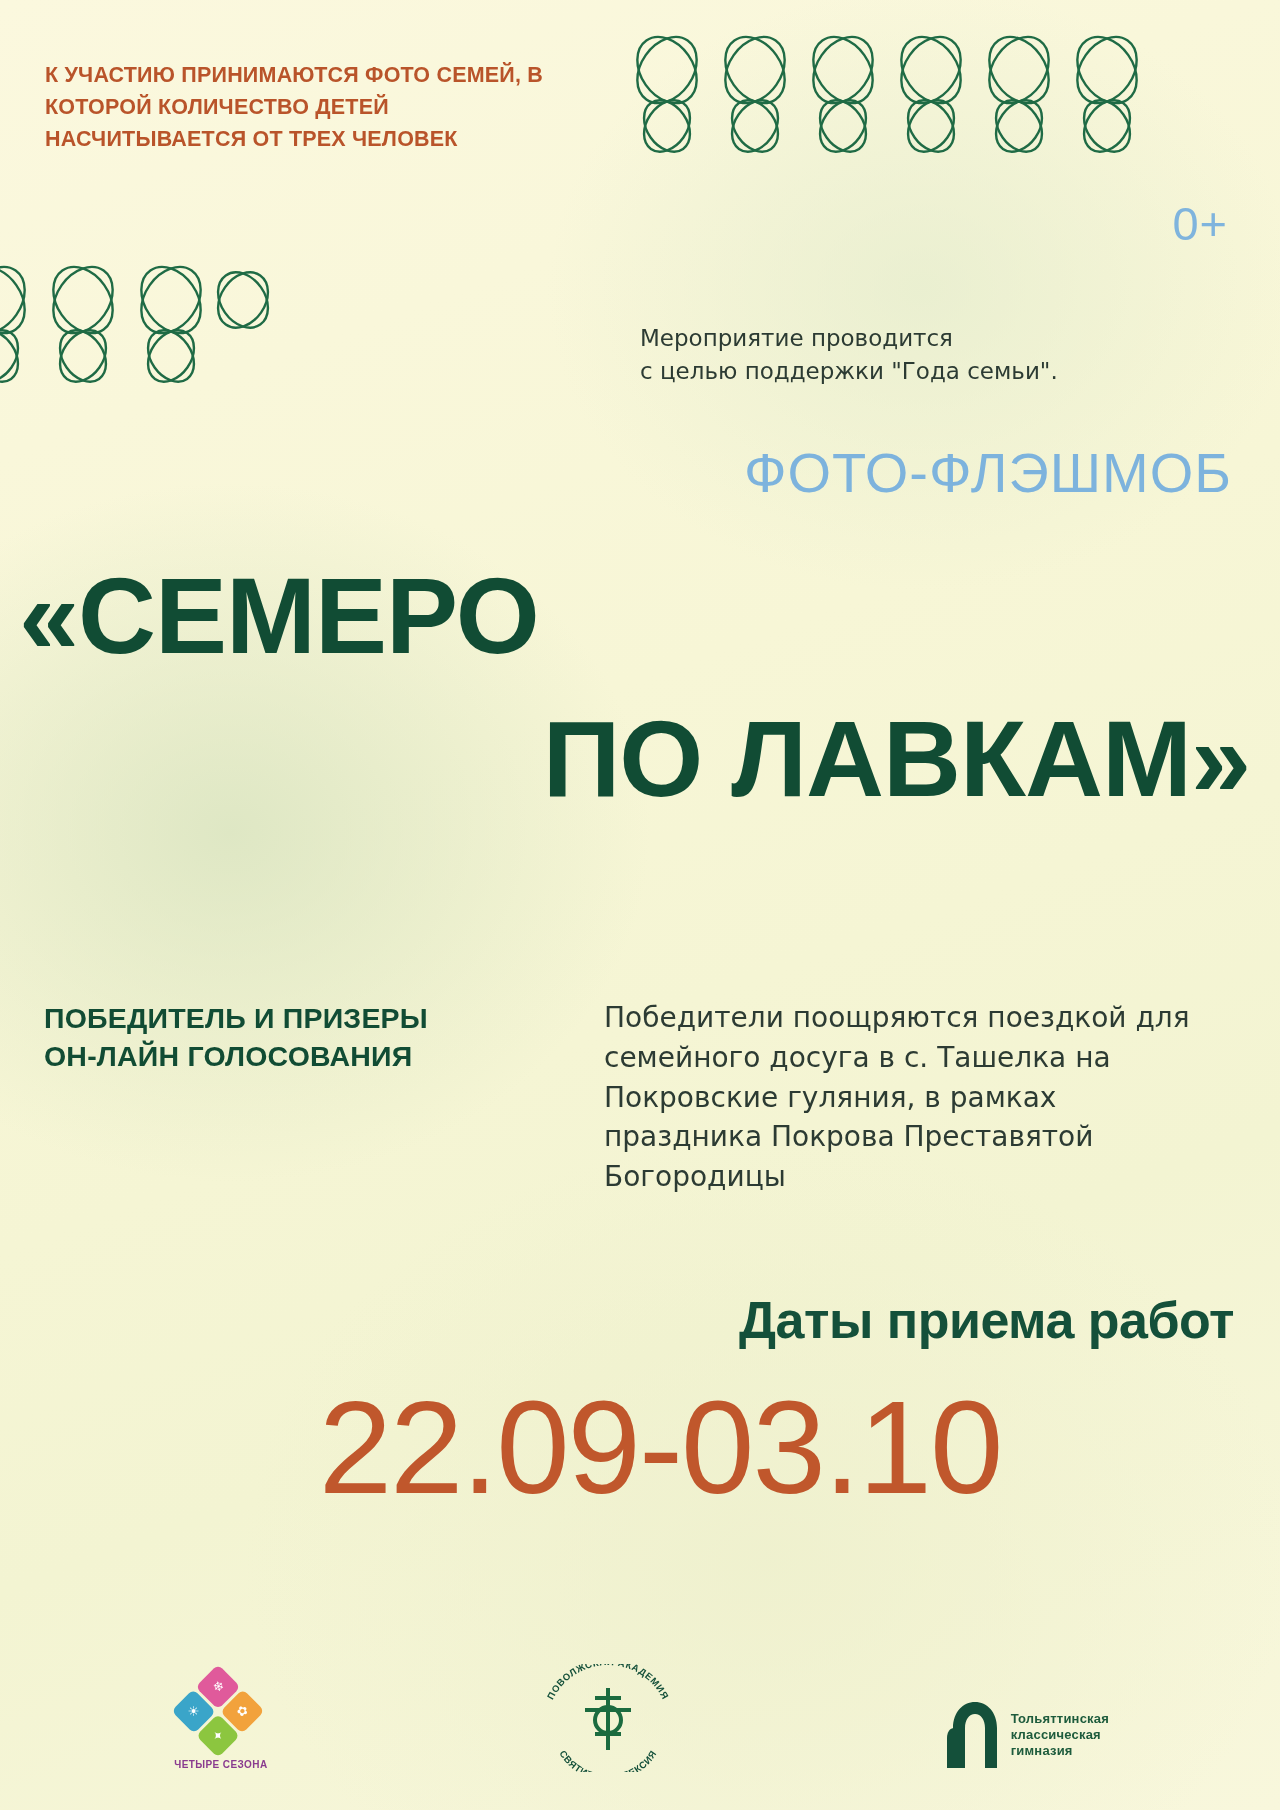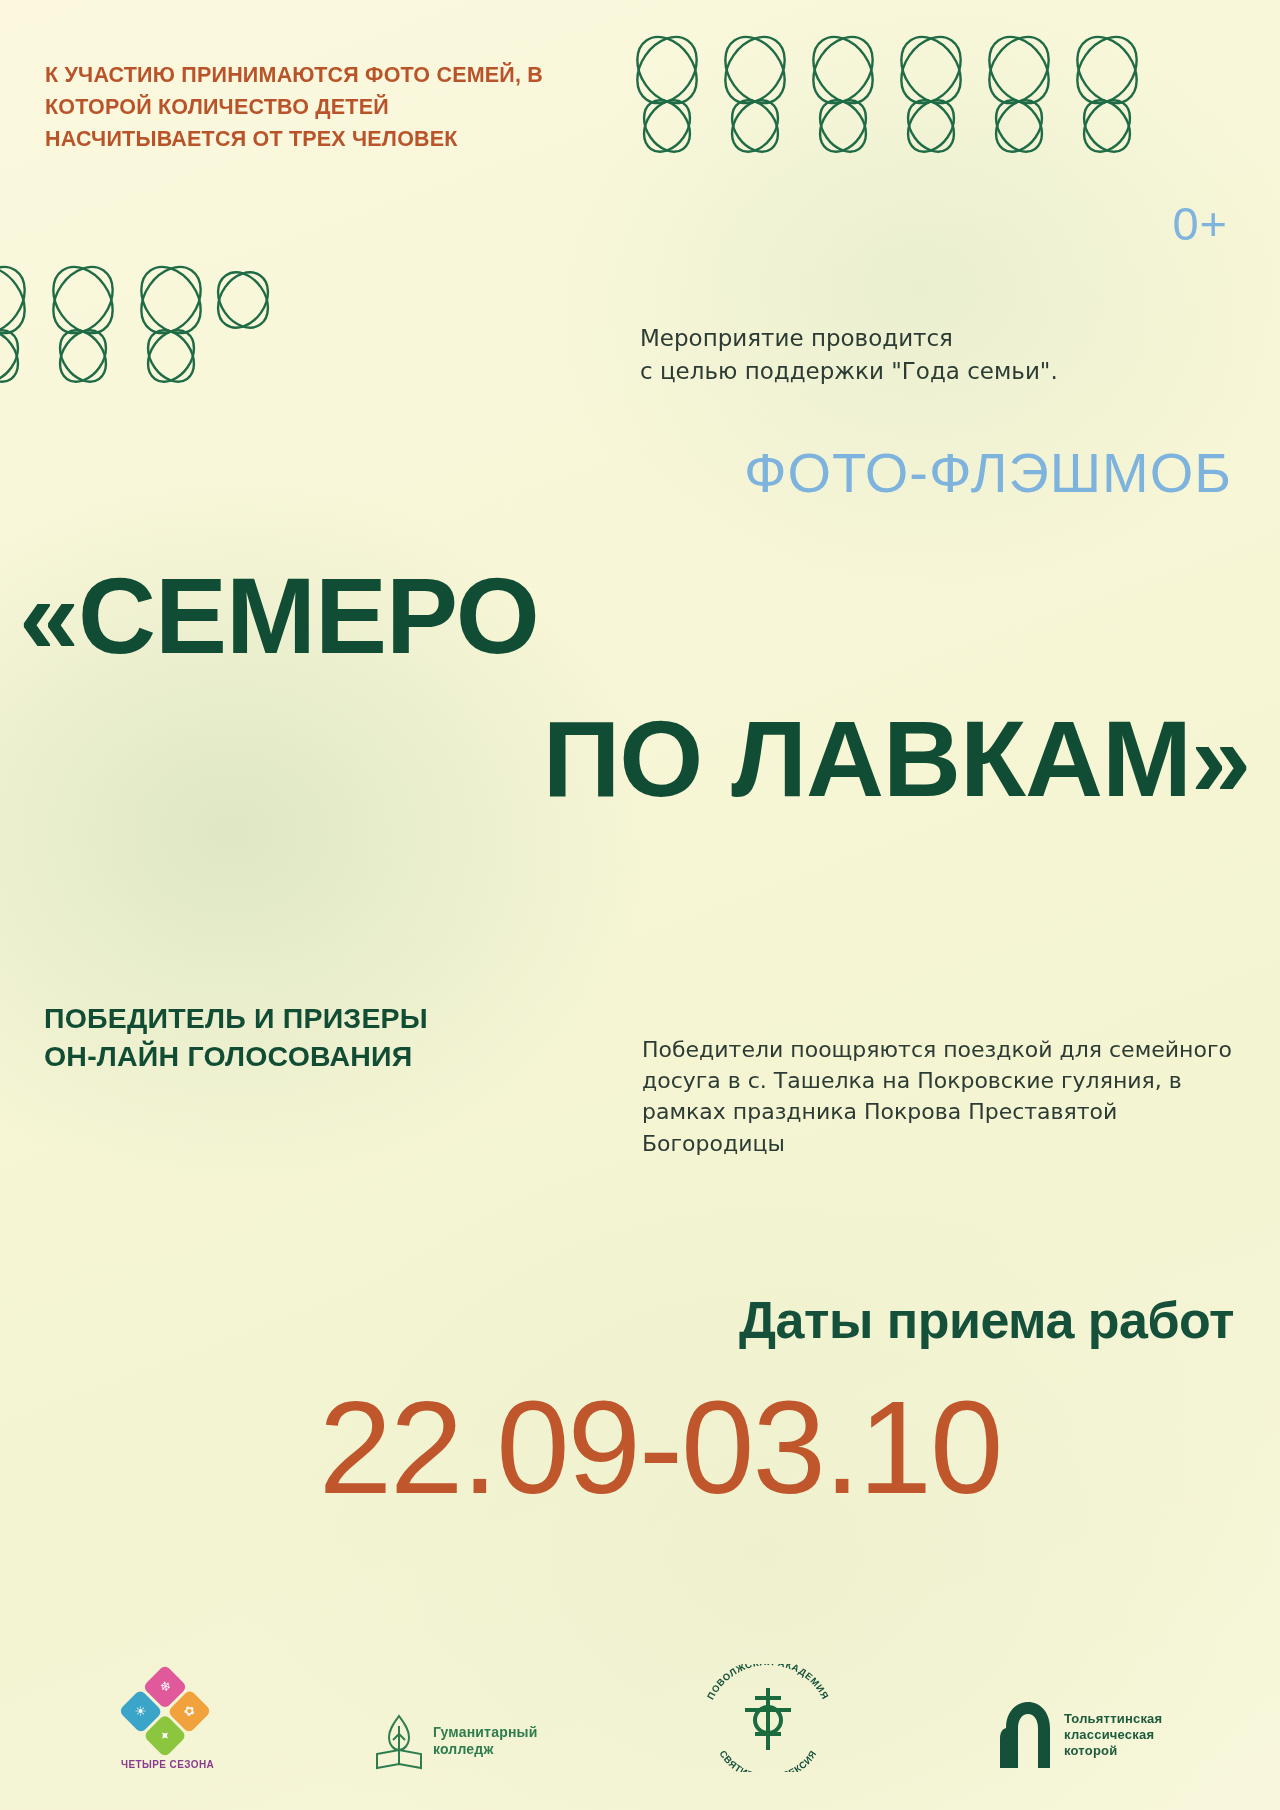--- a/index.html
+++ b/index.html
@@ -122,28 +122,27 @@
     font-style: italic;
   }
   .winners-sub {
     font-size: 21px;
     letter-spacing: 0.1px;
     margin-top: 1px;
   }
 
   .prize-block {
     position: absolute;
-    left: 642px;
+    left: 604px;
     top: 998px;
     width: 600px;
     font-family: "DejaVu Sans", sans-serif;
-    font-size: 22px;
+    font-size: 28px;
     line-height: 1.42;
     color: #2c3b33;
-    margin-top: 36px;
   }
 
   .dates-label {
     position: absolute;
     right: 46px;
     top: 1290px;
     font-family: "Liberation Sans", sans-serif;
     font-weight: bold;
     font-size: 52px;
     color: #14503a;
@@ -353,35 +352,20 @@
         <div class="seasons-grid">
           <div style="background:#e05a9b">❄</div>
           <div style="background:#f2a23c">✿</div>
           <div style="background:#3aa5c9">☀</div>
           <div style="background:#8cc63f">✦</div>
         </div>
         <div class="seasons-text">ЧЕТЫРЕ  СЕЗОНА</div>
       </div>
     </div>
 
-    <div class="logo logo-college">
-      <div class="college-mark">
-        <svg width="52" height="62" viewBox="0 0 52 62" fill="none">
-          <path d="M26 6 C20 14 16 20 16 27 C16 35 21 40 26 40 C31 40 36 35 36 27 C36 20 32 14 26 6 Z" stroke="#2f7d4f" stroke-width="2"></path>
-          <path d="M26 16 L26 40" stroke="#2f7d4f" stroke-width="2"></path>
-          <path d="M26 24 L20 30 M26 24 L32 30" stroke="#2f7d4f" stroke-width="2"></path>
-          <path d="M4 44 L26 40 L48 44 L48 58 L26 54 L4 58 Z" stroke="#2f7d4f" stroke-width="2"></path>
-          <path d="M26 40 L26 54" stroke="#2f7d4f" stroke-width="2"></path>
-        </svg>
-      </div>
-      <div class="college-text">
-        <div>Гуманитарный</div>
-        <div>колледж</div>
-      </div>
-    </div>
 
     <div class="logo logo-academy">
       <svg width="150" height="108" viewBox="0 0 150 108">
         <defs>
           <path id="arcTop" d="M 14 62 A 61 61 0 0 1 136 62"></path>
           <path id="arcBottom" d="M 18 60 A 57 57 0 0 0 132 60"></path>
         </defs>
         <text font-family="'Liberation Sans', sans-serif" font-size="9.5" font-weight="bold" fill="#14503a" letter-spacing="0.6">
           <textPath href="#arcTop" startOffset="50%" text-anchor="middle">ПОВОЛЖСКАЯ АКАДЕМИЯ</textPath>
         </text>
@@ -401,19 +385,19 @@
     <div class="logo logo-gymnasium">
       <div class="gym-mark">
         <svg width="56" height="74" viewBox="0 0 56 74" fill="none">
           <path d="M8 70 L8 30 C8 14 18 4 30 4 C42 4 52 14 52 30 L52 70 L40 70 L40 30 C40 22 36 16 30 16 C24 16 20 22 20 30 L20 70 Z" fill="#14503a"></path>
           <path d="M2 70 L2 40 C2 34 5 30 9 30 L9 70 Z" fill="#14503a"></path>
         </svg>
       </div>
       <div class="gym-text">
         <div>Тольяттинская</div>
         <div>классическая</div>
-        <div>которой</div>
+        <div>гимназия</div>
       </div>
     </div>
 
   </div>
 
 </div>
 
 </body></html>

